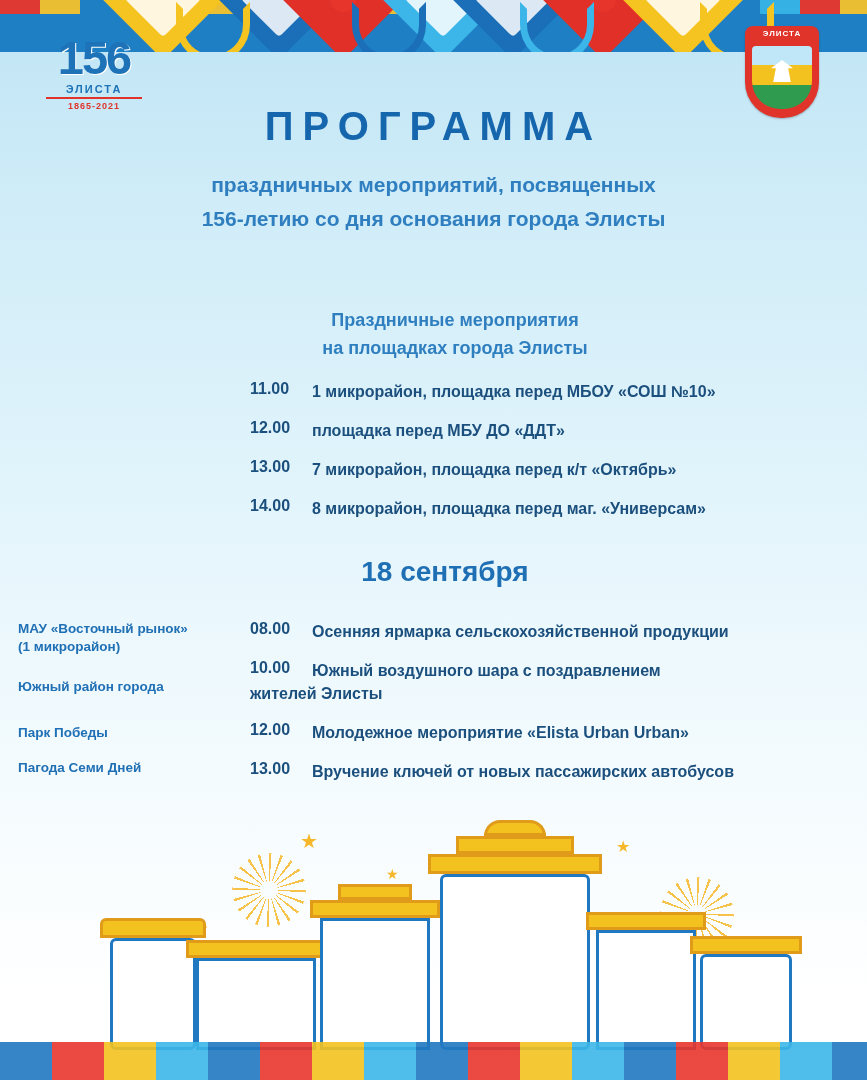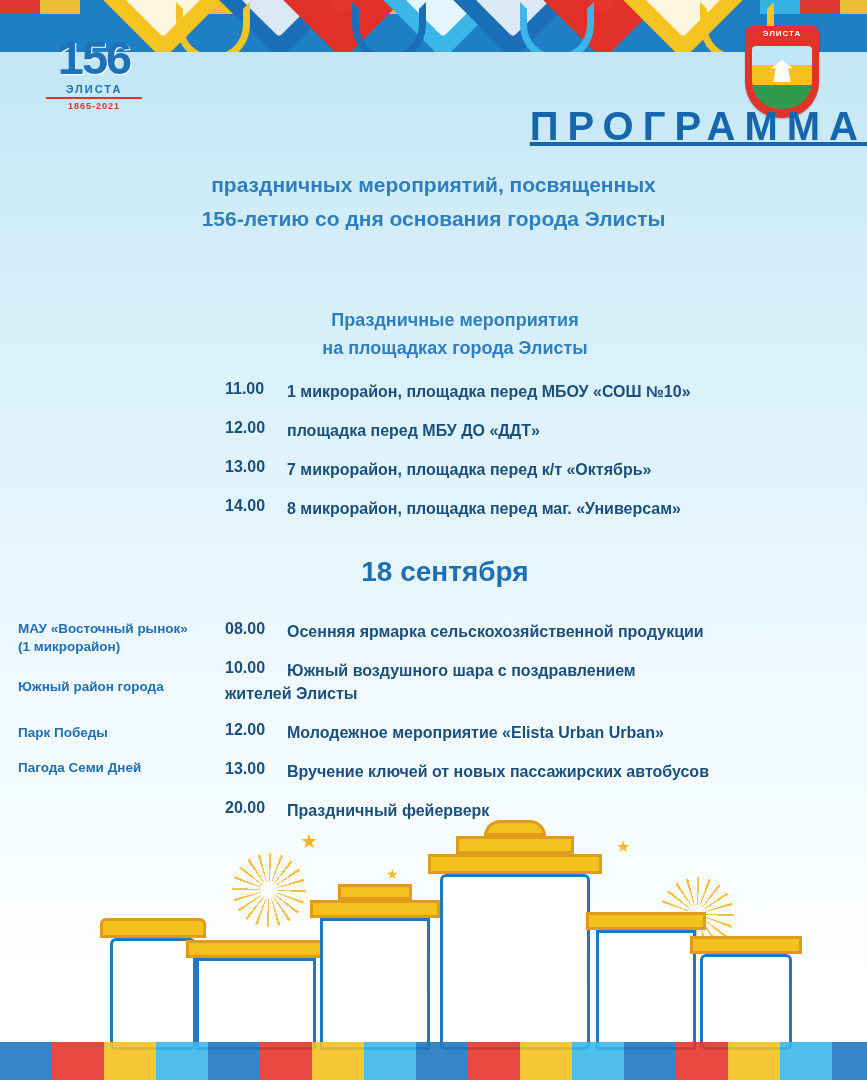--- a/index.html
+++ b/index.html
@@ -142,26 +142,25 @@
     width: 22px; height: 22px;
     margin-left: -11px;
     background: #ffffff;
     clip-path: polygon(50% 0, 100% 38%, 78% 38%, 90% 100%, 10% 100%, 22% 38%, 0 38%);
   }
 
   
   .title {
     position: absolute;
     top: 104px; left: 0; right: 0;
-    text-align: right;
+    text-align: center;
     font-size: 40px;
     font-weight: 700;
     letter-spacing: 9px;
     color: #1566ad;
-    text-decoration: underline;
   }
   .subtitle {
     position: absolute;
     top: 168px; left: 0; right: 0;
     text-align: center;
     font-size: 21px;
     font-weight: 600;
     color: #2f7fc0;
     line-height: 34px;
   }
@@ -189,21 +188,21 @@
     line-height: 28px;
   }
   .day2-head {
     position: absolute;
     top: 556px;
     left: 230px; width: 430px;
   }
 
   .rows {
     position: absolute;
-    left: 225px;
+    left: 250px;
     width: 600px;
   }
   .rows.day1 { top: 380px; }
   .rows.day2 { top: 620px; }
   .row {
     display: flex;
     align-items: flex-start;
     margin-bottom: 16px;
   }
   .row .time {
@@ -384,24 +383,20 @@
         <span class="cont">жителей Элисты</span>
       </div>
     </div>
     <div class="row">
       <div class="time">12.00</div>
       <div class="desc">Молодежное мероприятие «Elista Urban Urban»</div>
     </div>
     <div class="row">
       <div class="time">13.00</div>
       <div class="desc">Вручение ключей от новых пассажирских автобусов</div>
-    </div>
-    <div class="row">
-      <div class="time">20.00</div>
-      <div class="desc">Праздничный фейерверк</div>
     </div>
   </div>
 
   <div class="skyline">
     <div class="firework" style="left:232px; top:28px"></div>
     <div class="firework" style="left:660px; top:52px"></div>
     <div class="star" style="left:300px; top:6px">★</div>
     <div class="star" style="left:386px; top:42px; font-size:14px">★</div>
     <div class="star" style="left:616px; top:14px; font-size:16px">★</div>
     <div class="star" style="left:712px; top:120px; font-size:18px">★</div>

